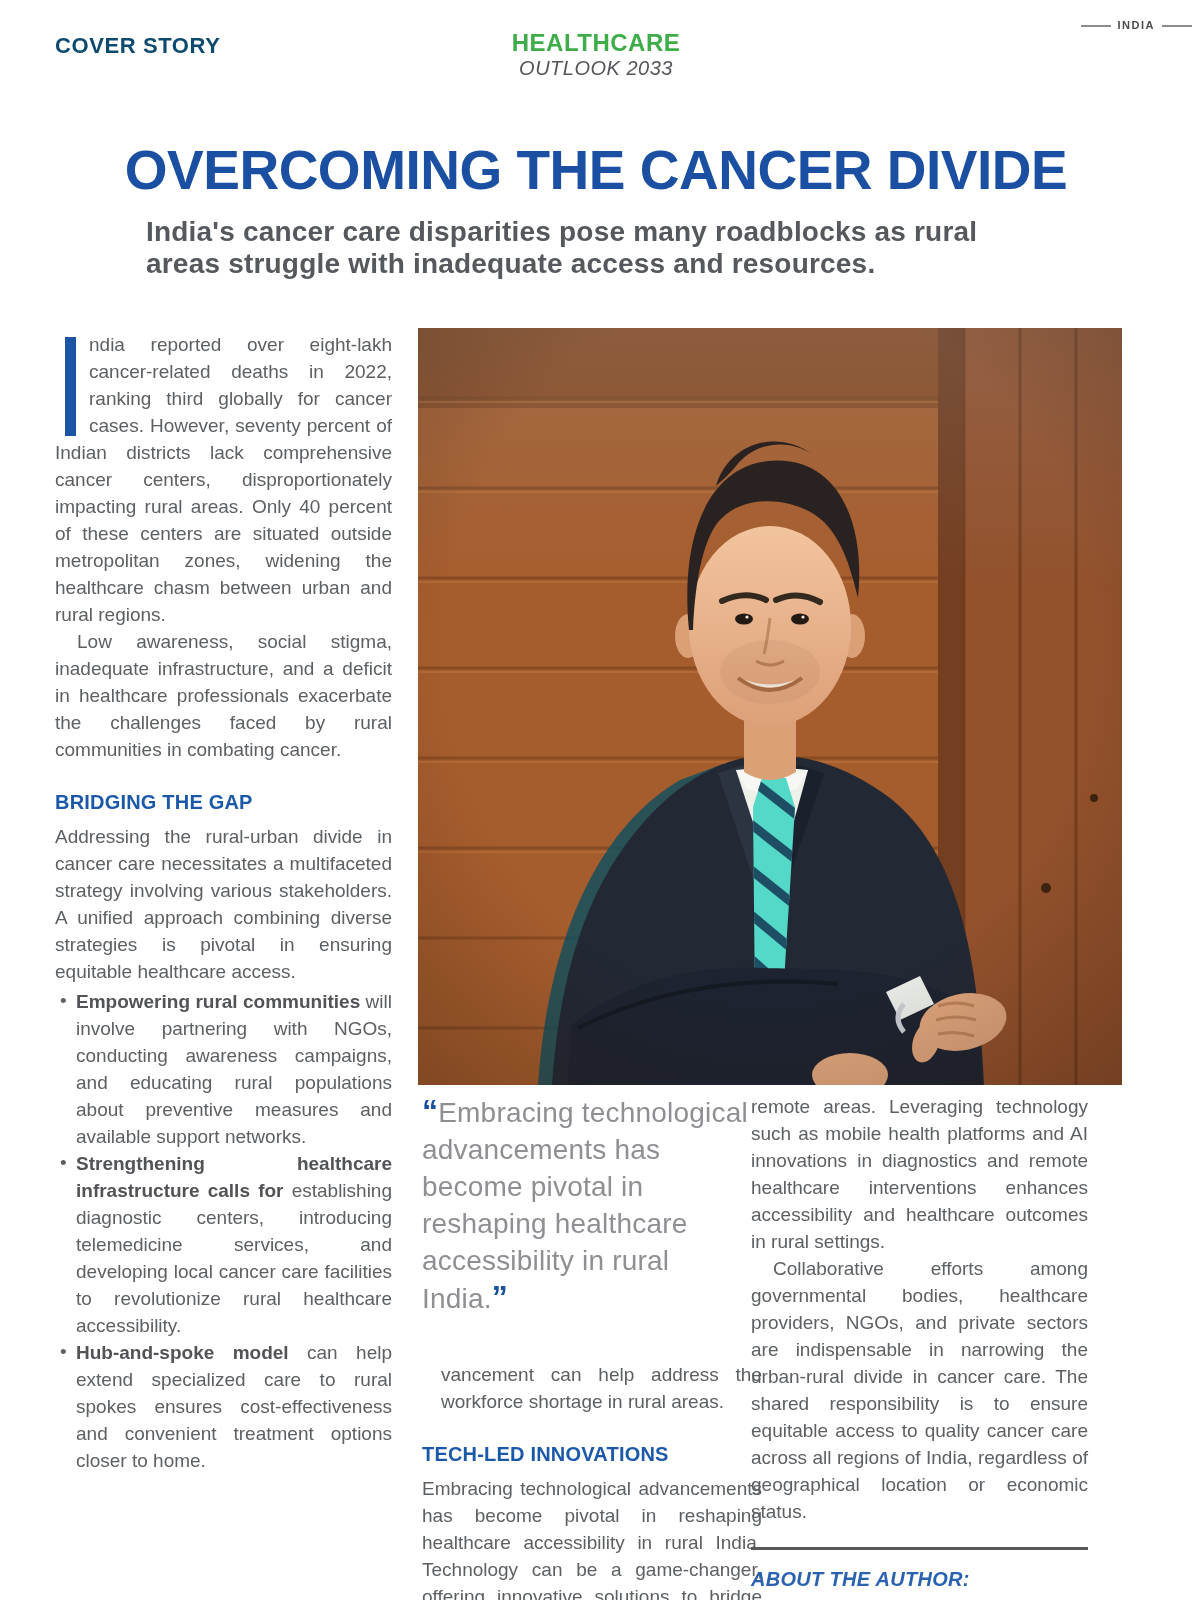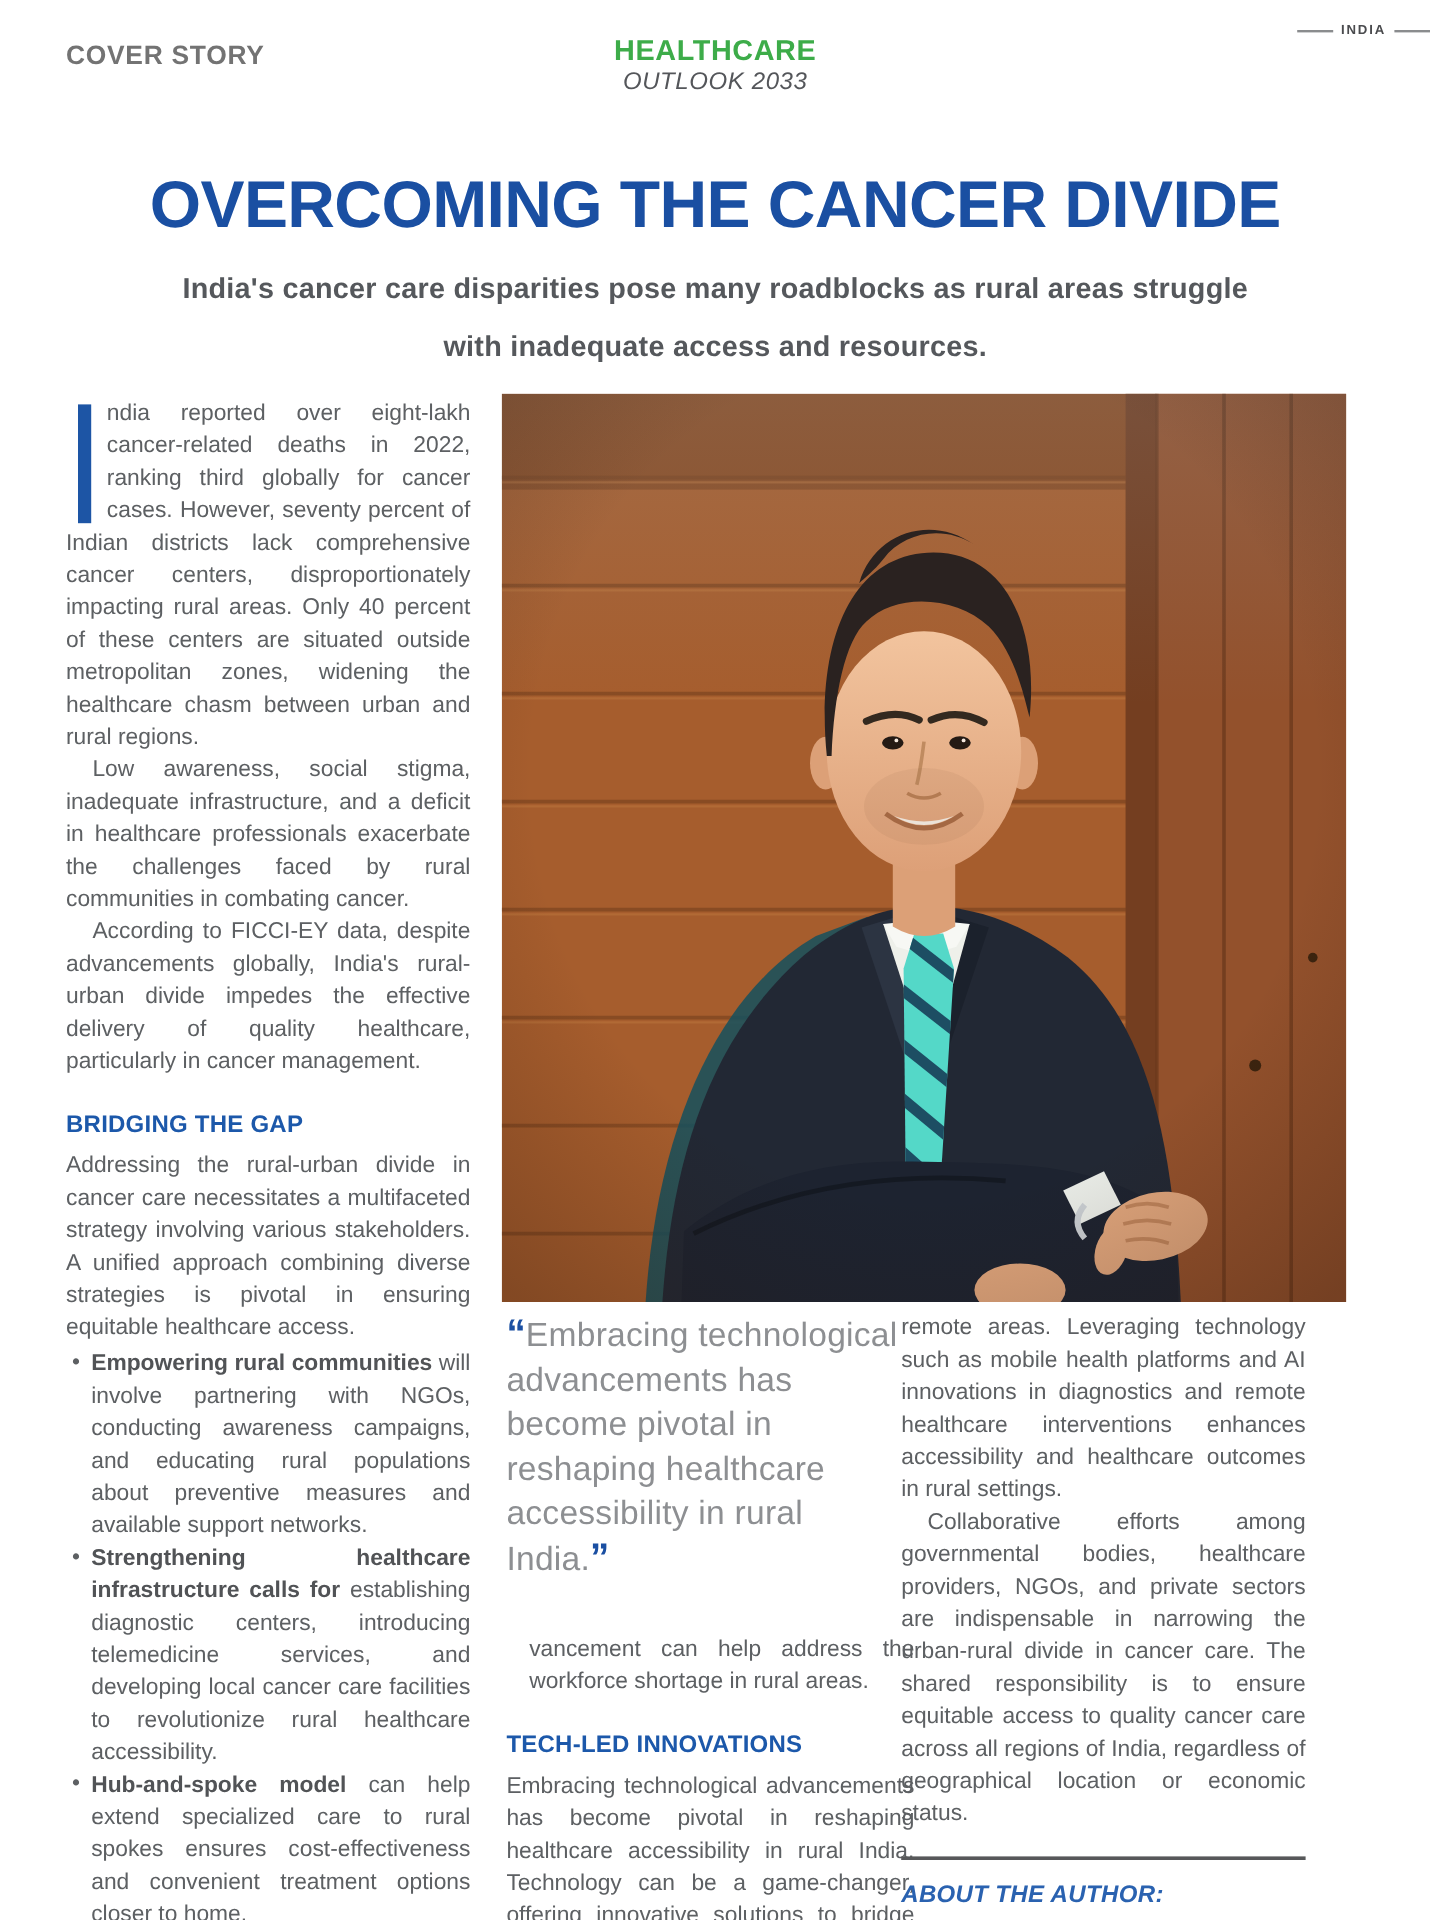--- a/index.html
+++ b/index.html
@@ -1,30 +1,30 @@
 <!DOCTYPE html>
 <html><head>
 <meta charset="utf-8">
 <style>
   html,body{margin:0;padding:0;background:#e9e9e9;}
   .page{position:relative;width:1192px;height:1600px;background:#ffffff;overflow:hidden;
         font-family:"Liberation Sans",sans-serif;margin:0 auto;}
   
   .kicker{position:absolute;left:55px;top:33px;font-size:22px;font-weight:bold;
-          letter-spacing:.6px;color:#737373;}
+          letter-spacing:.6px;color:#0c4a6e;}
   .logo{position:absolute;left:0;right:0;top:20px;text-align:center;line-height:1;}
   .logo-top{display:flex;align-items:center;justify-content:flex-end;gap:7px;
             font-size:11px;font-weight:bold;letter-spacing:1.5px;color:#4a4b4e;}
   .logo-rule{display:inline-block;width:30px;height:2px;background:#8a8c8e;}
   .logo-mid{font-size:24px;font-weight:bold;letter-spacing:.5px;color:#3dac49;margin-top:0;}
   .logo-bot{font-size:20px;font-style:italic;letter-spacing:.5px;color:#54565a;margin-top:3px;}
   .headline{position:absolute;left:0;right:0;top:138px;text-align:center;
             font-size:55px;font-weight:bold;color:#1a4fa2;letter-spacing:-.5px;}
-  .standfirst{position:absolute;left:146px;width:900px;top:216px;text-align:center;
-              font-size:24px;line-height:49px;font-weight:bold;color:#55585c;letter-spacing:.2px;}
+  .standfirst{position:absolute;left:146px;width:900px;top:216px;text-align:left;
+              font-size:28px;line-height:32px;font-weight:bold;color:#55585c;letter-spacing:.2px;}
   
   .col{position:absolute;font-size:19px;line-height:27px;color:#5d6063;text-align:justify;}
   .col p{margin:0;}
   .indent{text-indent:22px;}
   .col-left{left:55px;top:331px;width:337px;}
   .col-mid{left:422px;top:1093px;width:340px;}
   .col-right{left:751px;top:1093px;width:337px;}
   .dropbar{float:left;width:11px;height:99px;background:#1d55a5;margin:6px 13px 2px 10px;}
   .sec-head{font-size:20px;font-weight:bold;color:#1c58aa;letter-spacing:.2px;
             margin:26px 0 7px 0 !important;text-align:left;}
@@ -61,21 +61,20 @@
     <div class="logo-mid">HEALTHCARE</div>
     <div class="logo-bot">OUTLOOK 2033</div>
   </div>
 
   <div class="headline">OVERCOMING THE CANCER DIVIDE</div>
   <div class="standfirst">India's cancer care disparities pose many roadblocks as rural areas struggle with inadequate access and resources.</div>
 
   <div class="col col-left">
     <p><span class="dropbar"></span><span>ndia reported over eight-lakh cancer-related deaths in 2022, ranking third globally for cancer cases. However, seventy percent of Indian districts lack comprehensive cancer centers, disproportionately impacting rural areas. Only 40 percent of these centers are situated outside metropolitan zones, widening the healthcare chasm between urban and rural regions.</span></p>
     <p class="indent">Low awareness, social stigma, inadequate infrastructure, and a deficit in healthcare professionals exacerbate the challenges faced by rural communities in combating cancer.</p>
-    <p class="indent">According to FICCI-EY data, despite advancements globally, India's rural-urban divide impedes the effective delivery of quality healthcare, particularly in cancer management.</p>
     <p class="sec-head">BRIDGING THE GAP</p>
     <p>Addressing the rural-urban divide in cancer care necessitates a multifaceted strategy involving various stakeholders. A unified approach combining diverse strategies is pivotal in ensuring equitable healthcare access.</p>
     <ul class="bullets">
       <li><span class="b">Empowering rural communities</span><span> will involve partnering with NGOs, conducting awareness campaigns, and educating rural populations about preventive measures and available support networks.</span></li>
       <li><span class="b">Strengthening healthcare infrastructure calls for</span><span> establishing diagnostic centers, introducing telemedicine services, and developing local cancer care facilities to revolutionize rural healthcare accessibility.</span></li>
       <li><span class="b">Hub-and-spoke model</span><span> can help extend specialized care to rural spokes ensures cost-effectiveness and convenient treatment options closer to home.</span></li>
 
     </ul>
   </div>
 

